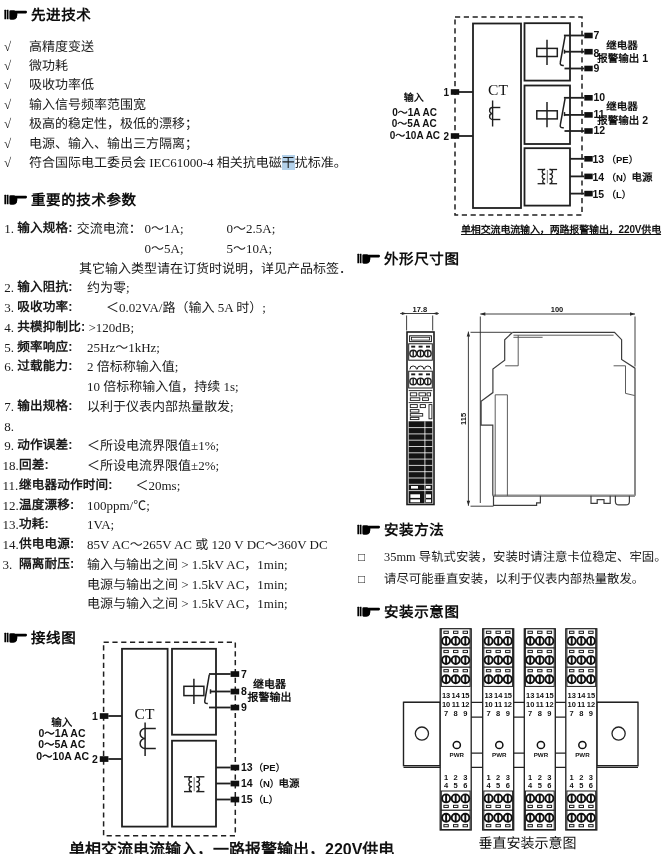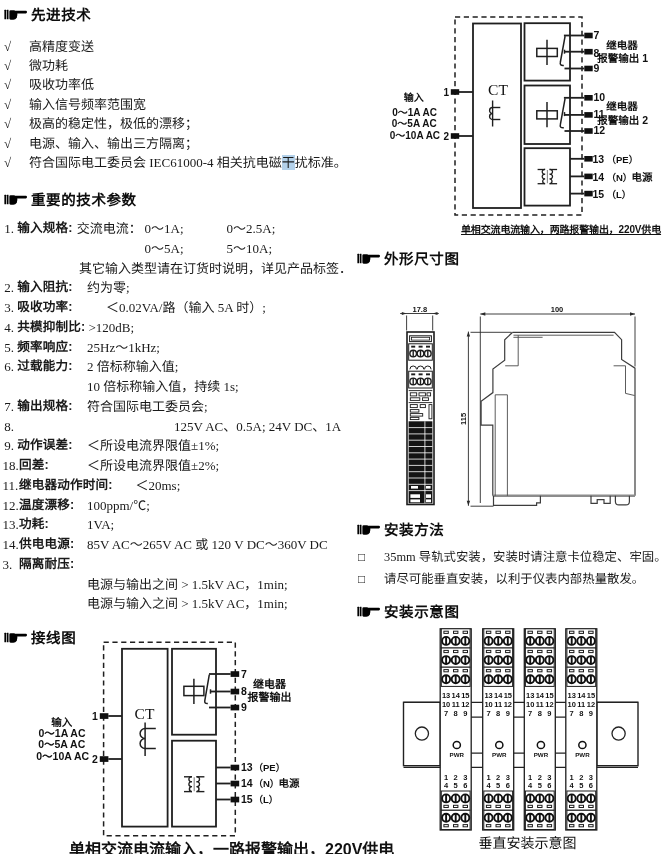--- a/index.html
+++ b/index.html
@@ -105,25 +105,24 @@
       <span class="pnum">6.</span>
       <span class="plabel">过载能力:</span>
       <span class="pval">2 倍标称输入值;</span>
     </div>
     <div class="prow" style="top:158px;">
       <span class="pval">10 倍标称输入值，持续 1s;</span>
     </div>
     <div class="prow" style="top:177.75px;">
       <span class="pnum">7.</span>
       <span class="plabel">输出规格:</span>
-      <span class="pval">符合国际电工委员会;</span>
+      <span class="pval">以利于仪表内部热量散发;</span>
     </div>
     <div class="prow" style="top:197.5px;">
       <span class="pnum">8.</span>
-      <span class="pval" style="left:174px;">125V AC、0.5A;  24V DC、1A</span>
     </div>
     <div class="prow" style="top:217.25px;">
       <span class="pnum">9.</span>
       <span class="plabel">动作误差:</span>
       <span class="pval">＜所设电流界限值±1%;</span>
     </div>
     <div class="prow" style="top:237px;">
       <span class="pnum2">18.</span>
       <span class="plabel">回差:</span>
       <span class="pval">＜所设电流界限值±2%;</span>
@@ -144,20 +143,21 @@
       <span class="pval">1VA;</span>
     </div>
     <div class="prow" style="top:316px;text-align:center;">
       <span class="pnum2">14.</span>
       <span class="plabel">供电电源:</span>
       <span class="pval">85V AC～265V AC 或 120 V DC～360V DC</span>
     </div>
     <div class="prow" style="top:335.75px;">
       <span class="pnum2">3.</span>
       <span class="plabel">隔离耐压:</span>
+      <span class="pval">输入与输出之间 &gt; 1.5kV AC，1min;</span>
     </div>
     <div class="prow" style="top:355.5px;">
       <span class="pval">电源与输出之间 &gt; 1.5kV AC，1min;</span>
     </div>
     <div class="prow" style="top:375.25px;">
       <span class="pval">电源与输入之间 &gt; 1.5kV AC，1min;</span>
     </div>
   </div>
 
   <div class="hdr-row" style="left:4px;top:628px;">

